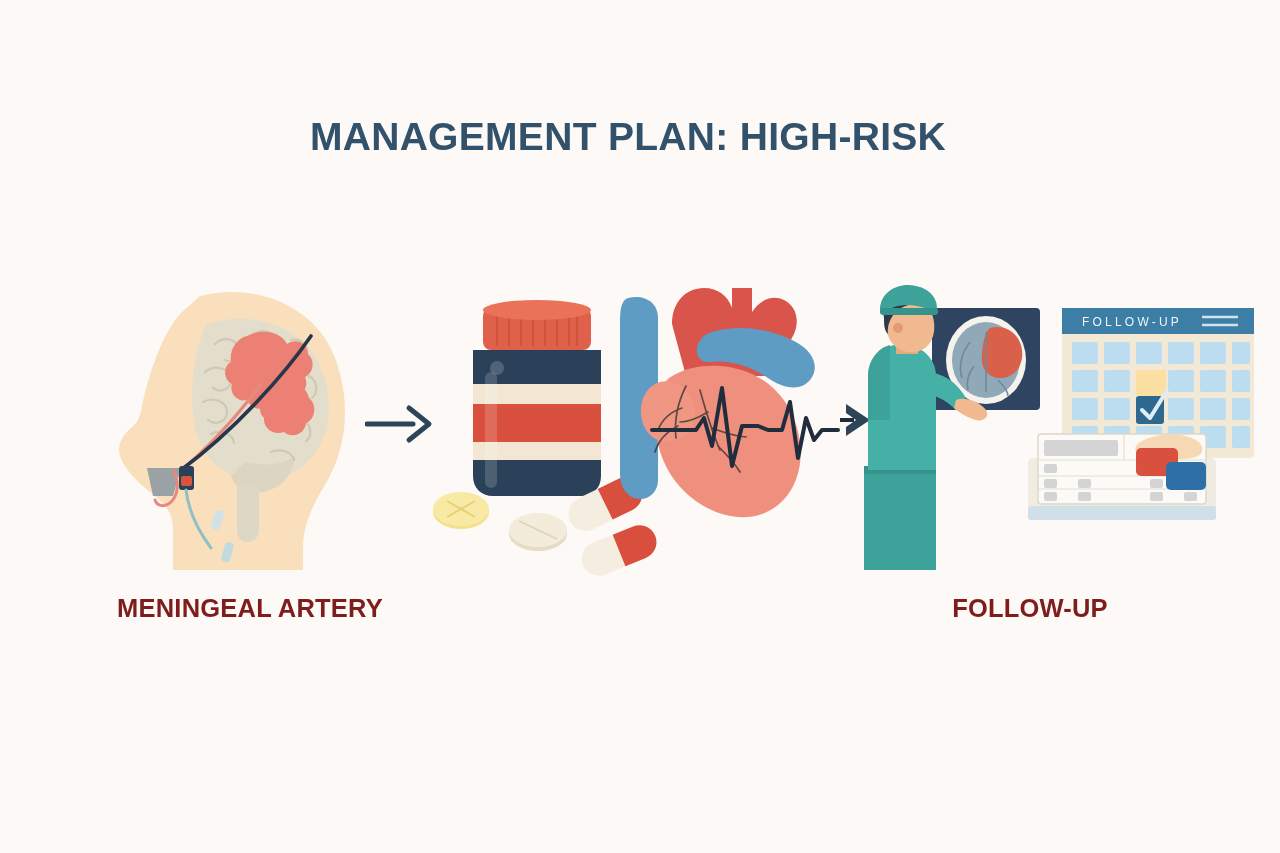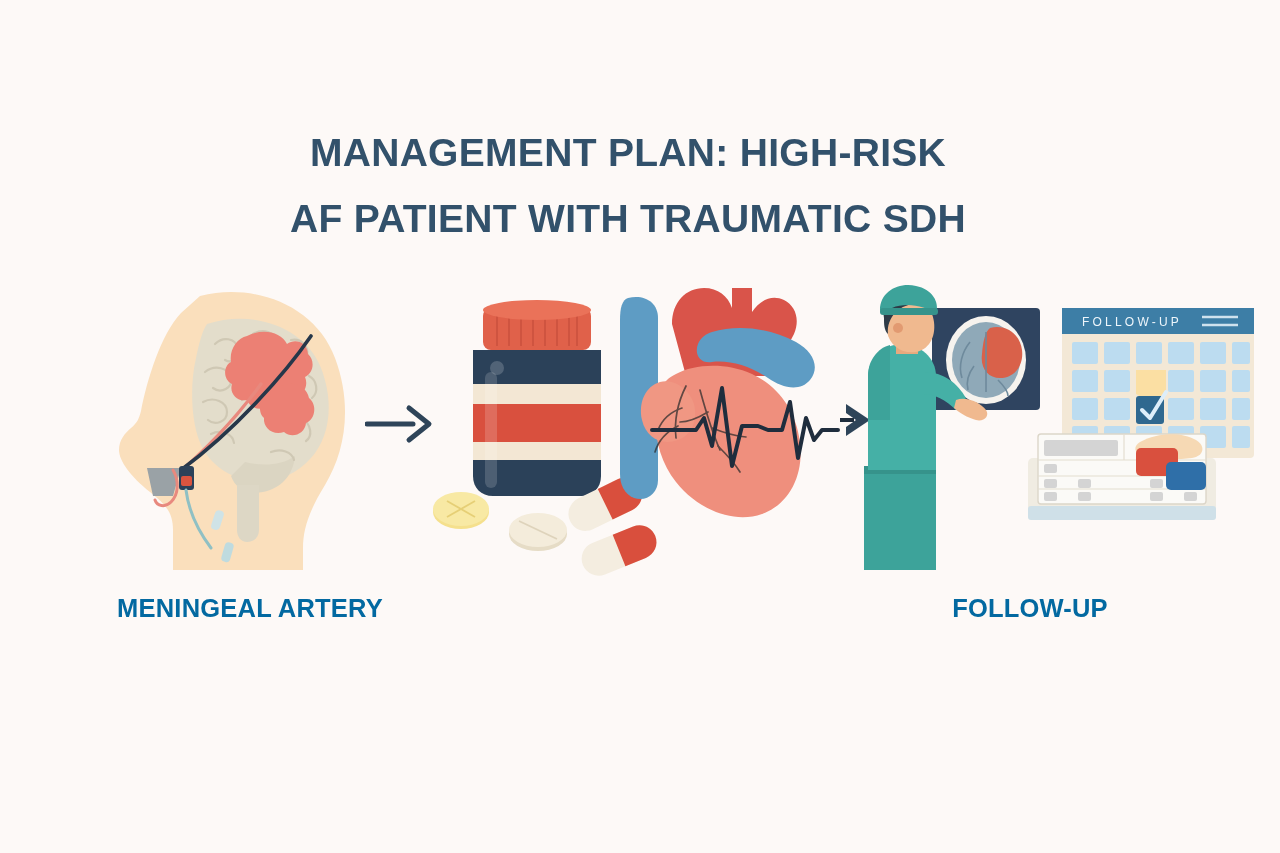--- a/index.html
+++ b/index.html
@@ -20,21 +20,21 @@
   .page {
     position: relative;
     width: 1280px;
     height: 853px;
     background: #fdf9f7;
   }
 
   
   .title-block {
     position: absolute;
-    top: 120px;
+    top: 104px;
     left: 0;
     width: 1256px;
     text-align: center;
   }
   .title-line {
     font-family: "Liberation Sans", sans-serif;
     font-weight: 700;
     font-size: 39px;
     letter-spacing: 0.3px;
     line-height: 66px;
@@ -81,35 +81,34 @@
     height: 110px;
   }
   .caption {
     position: absolute;
     top: 0;
     text-align: center;
     font-weight: 700;
     font-size: 25.5px;
     line-height: 51px;
     letter-spacing: 0.2px;
-    color: #0369a1;
+    color: #7f1d1d;
   }
   .caption-1 { left: 30px;  width: 440px; }
   .caption-2 { left: 420px; width: 440px; }
   .caption-3 { left: 810px; width: 440px; }
   .caption .cline { display: block; white-space: nowrap; }
 </style>
 </head>
 <body>
 
 <div class="page">
 
   <div class="title-block">
     <div class="title-line">MANAGEMENT PLAN: HIGH-RISK</div>
-    <div class="title-line">AF PATIENT WITH TRAUMATIC SDH</div>
   </div>
 
   <div class="panels">
 
     <div class="panel panel-1">
       <svg class="art" viewBox="0 0 290 290">
 
         <path d="M105 16 C160 2 221 26 240 78 C258 126 250 172 230 205
                  C214 231 208 249 208 268 L208 290 L78 290 L78 250
                  C78 232 70 224 55 212 C36 197 24 181 24 170

